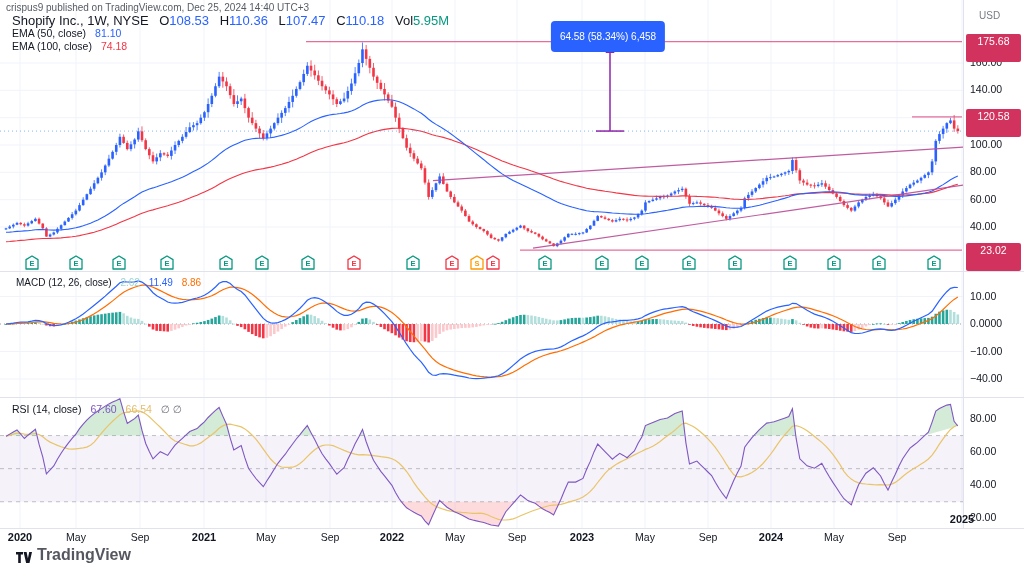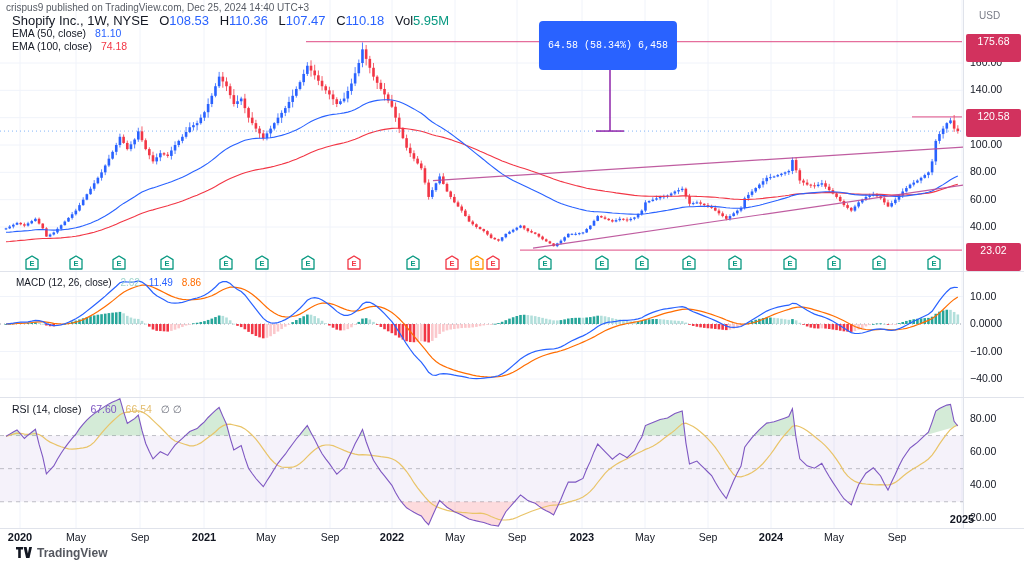--- a/index.html
+++ b/index.html
@@ -9,37 +9,37 @@
   svg text{font-family:"Liberation Sans",sans-serif;}
   .abs{position:absolute;}
   .attr{left:6px;top:2px;font-size:10px;color:#565b64;}
   .legend-row{left:12px;font-size:13px;color:#131722;white-space:nowrap;}
   .legend-row .lbl{margin-left:7px;color:#131722;}
   .legend-row .v{color:#2962FF;}
   .legend-row .vol{color:#089981;}
   .legend-sm{font-size:10.5px;}
   .v-red{color:#F23645 !important;}
   .mbadge{left:608px;top:21px;transform:translateX(-50%);background:#2962FF;color:#fff;
-          font-size:10px;padding:19px 9px;border-radius:4px;white-space:nowrap;font-family:Liberation Mono, monospace;}
+          font-size:10px;padding:10px 9px;border-radius:4px;white-space:nowrap;}
   .usd{left:979px;top:10px;font-size:10px;color:#787b86;}
   .ytick{position:absolute;left:970px;font-size:10.5px;color:#131722;}
   .pbadge{position:absolute;left:966px;width:55px;height:28px;background:#D2325E;color:#fff;
           font-size:10.5px;text-align:center;line-height:15px;border-radius:2px;}
   .xtick{position:absolute;top:531px;font-size:10.5px;color:#131722;transform:translateX(-50%);}
   .xtick.bold{font-weight:700;font-size:11px;}
   .macd-legend{left:16px;top:277px;font-size:10px;white-space:nowrap;}
   .rsi-legend{left:12px;top:403px;font-size:10.5px;white-space:nowrap;}
   .mv-hist{color:#9FD4CC;margin-left:6px;}
   .mv-macd{color:#2962FF;margin-left:6px;}
   .mv-sig{color:#FF6D00;margin-left:6px;}
   .rv-rsi{color:#7E57C2;margin-left:6px;}
   .rv-ma{color:#E3BC6B;margin-left:6px;}
   .rv-x{color:#787b86;margin-left:6px;}
-  .brand{left:16px;top:546px;display:flex;align-items:flex-start;gap:5px;color:#54575f;
-         font-size:12px;font-weight:600;}
+  .brand{left:16px;top:546px;display:flex;align-items:flex-end;gap:5px;color:#54575f;
+         font-size:16px;font-weight:600;}
   .brand svg{display:block;}
 </style>
 </head>
 <body>
 
 <div id="app">
   <svg id="plot" width="1024" height="568">
       <defs>
         <clipPath id="clipMain">
           <rect x="0" y="0" width="963" height="271"></rect>

